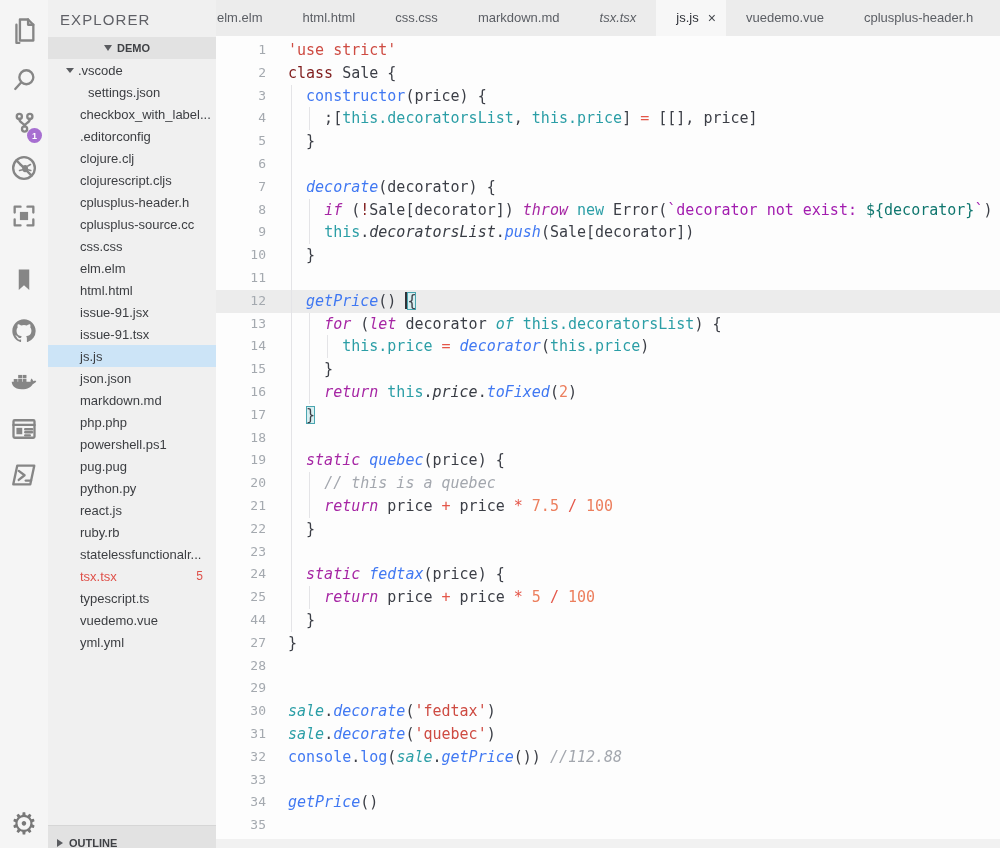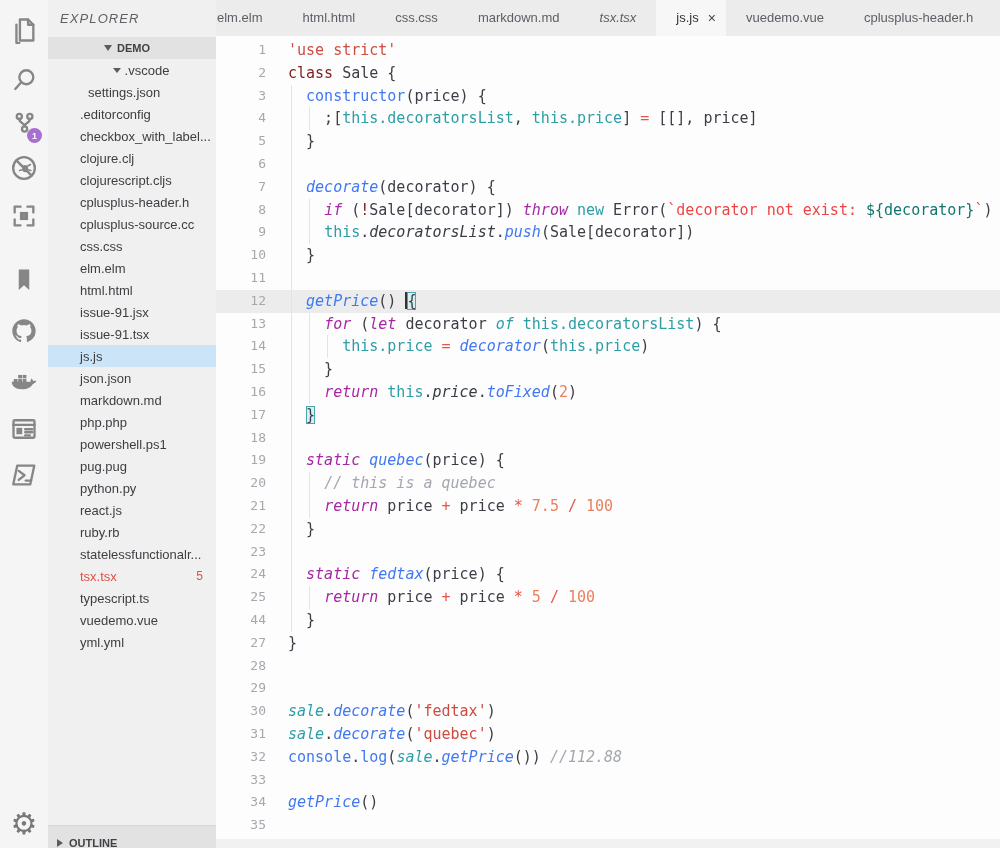--- a/index.html
+++ b/index.html
@@ -11,39 +11,39 @@
   .ab-icon { position:absolute; left:50%; transform:translateX(-50%); width:34px; height:34px;
              display:flex; align-items:center; justify-content:center; }
   .ab-icon svg { width:28px; height:28px; stroke:#868686; fill:none; stroke-width:2; stroke-linecap:round; stroke-linejoin:round; }
   .ab-badge { position:absolute; right:-1px; bottom:-2px; width:15px; height:15px; border-radius:50%;
               background:#a76fd1; color:#fff; font-size:9px; font-weight:bold; display:flex;
               align-items:center; justify-content:center; }
   .gear { font-size:30px; color:#787878; line-height:1; }
 
   
   .explorer { position:absolute; left:48px; top:0; width:168px; height:848px; background:#f0f0f0; z-index:4; }
-  .explorer-title { padding:11px 0 0 12px; font-size:13px; letter-spacing:1.1px; color:#5f6066; height:37px;font-style:italic; }
+  .explorer-title { padding:11px 0 0 12px; font-size:15px; letter-spacing:1.1px; color:#5f6066; height:37px; }
   .section-header { position:absolute; left:0; width:168px; height:22px; background:#e2e2e2;
                     font-size:11px; font-weight:bold; color:#3f4145; display:flex; align-items:center; }
   .section-header.demo { top:37px;padding-left:48px; }
   .section-header.outline { top:825px; height:35px; border-top:1px solid #d6d6d6; }
   .tri-down { width:0; height:0; border-left:4px solid transparent; border-right:4px solid transparent;
               border-top:6px solid #5a5c60; margin:0 5px 0 8px; }
   .tri-right { width:0; height:0; border-top:4px solid transparent; border-bottom:4px solid transparent;
                border-left:6px solid #5a5c60; margin:0 6px 0 9px; }
   .file-list { position:absolute; top:59px; left:0; width:168px; }
   .file-row { height:22px; display:flex; align-items:center; font-size:13px; color:#3c3e42;
               white-space:nowrap; overflow:hidden; position:relative; }
   .file-row.sel { background:#cce4f7; }
   .file-row.err { color:#df5049; }
   .file-row .fbadge { position:absolute; right:13px; color:#df5049; font-size:12px; }
   .ind1 { padding-left:32px; } .ind2 { padding-left:40px; }
   .folder-tri { width:0; height:0; border-left:4px solid transparent; border-right:4px solid transparent;
                 border-top:5px solid #5a5c60; margin:0 4px 0 18px; }
-  .folder-row { padding-left:0 !important;justify-content:center; }
+  .folder-row { padding-left:0 !important; }
 
   
   .editor-area { position:absolute; left:216px; top:0; right:0; height:848px; background:#fdfdfd; }
   .tab-bar { height:36px; background:#ececec; display:flex; overflow:hidden; }
   .tab { padding:0 20px; line-height:36px; font-size:13px; color:#5b5e64; white-space:nowrap;
          display:flex; align-items:center; }
   .tab.italic { font-style:italic; }
   .tab.active { background:#f7f7f7; color:#303339; padding-right:10px; }
   .tab.clipped { margin-left:-19px; }
   .tab-close { margin-left:9px; font-size:14px; color:#44474d; line-height:1; }
@@ -58,21 +58,21 @@
 
   .tk-d  { color:#3b3e46; }
   .tk-k  { color:#7f1d1d; }
   .tk-ki { color:#a626a4; font-style:italic; }
   .tk-f  { color:#4078f2; }
   .tk-fi { color:#4078f2; font-style:italic; }
   .tk-t  { color:#2b9ea6; }
   .tk-ti { color:#2b9ea6; font-style:italic; }
   .tk-p  { color:#383c44; font-style:italic; font-weight:normal; }
   .tk-s  { color:#ce4b42; }
-  .tk-ts { color:#ef4444;text-align:right; }
+  .tk-ts { color:#a21caf;text-align:right; }
   .tk-sr { color:#0f766e; }
   .tk-o  { color:#e45649; }
   .tk-n  { color:#ec7f5e; }
   .tk-c  { color:#a3a7ae; font-style:italic; }
   .tk-bm { color:#3b3e46; background:#d8eff1; box-shadow:inset 0 0 0 1px #4aa5b0; }
   .cursor { display:inline-block; width:0; border-left:2px solid #2f3238; height:17px; vertical-align:-3px; }
   .bottom-strip { position:absolute; left:0; right:0; bottom:0; height:9px; background:#f1f1f1; }
 </style>
 </head>
 <body>
@@ -166,24 +166,24 @@
   </div>
   <div class="file-list" id="file-list">
       <div class="file-row folder-row">
         <span class="folder-tri"></span>
         <span>.vscode</span>
       </div>
       <div class="file-row ind2">
         <span>settings.json</span>
       </div>
       <div class="file-row ind1">
+        <span>checkbox_with_label...</span>
+      </div>
+      <div class="file-row ind1">
         <span>.editorconfig</span>
-      </div>
-      <div class="file-row ind1">
-        <span>checkbox_with_label...</span>
       </div>
       <div class="file-row ind1">
         <span>clojure.clj</span>
       </div>
       <div class="file-row ind1">
         <span>clojurescript.cljs</span>
       </div>
       <div class="file-row ind1">
         <span>cplusplus-header.h</span>
       </div>

